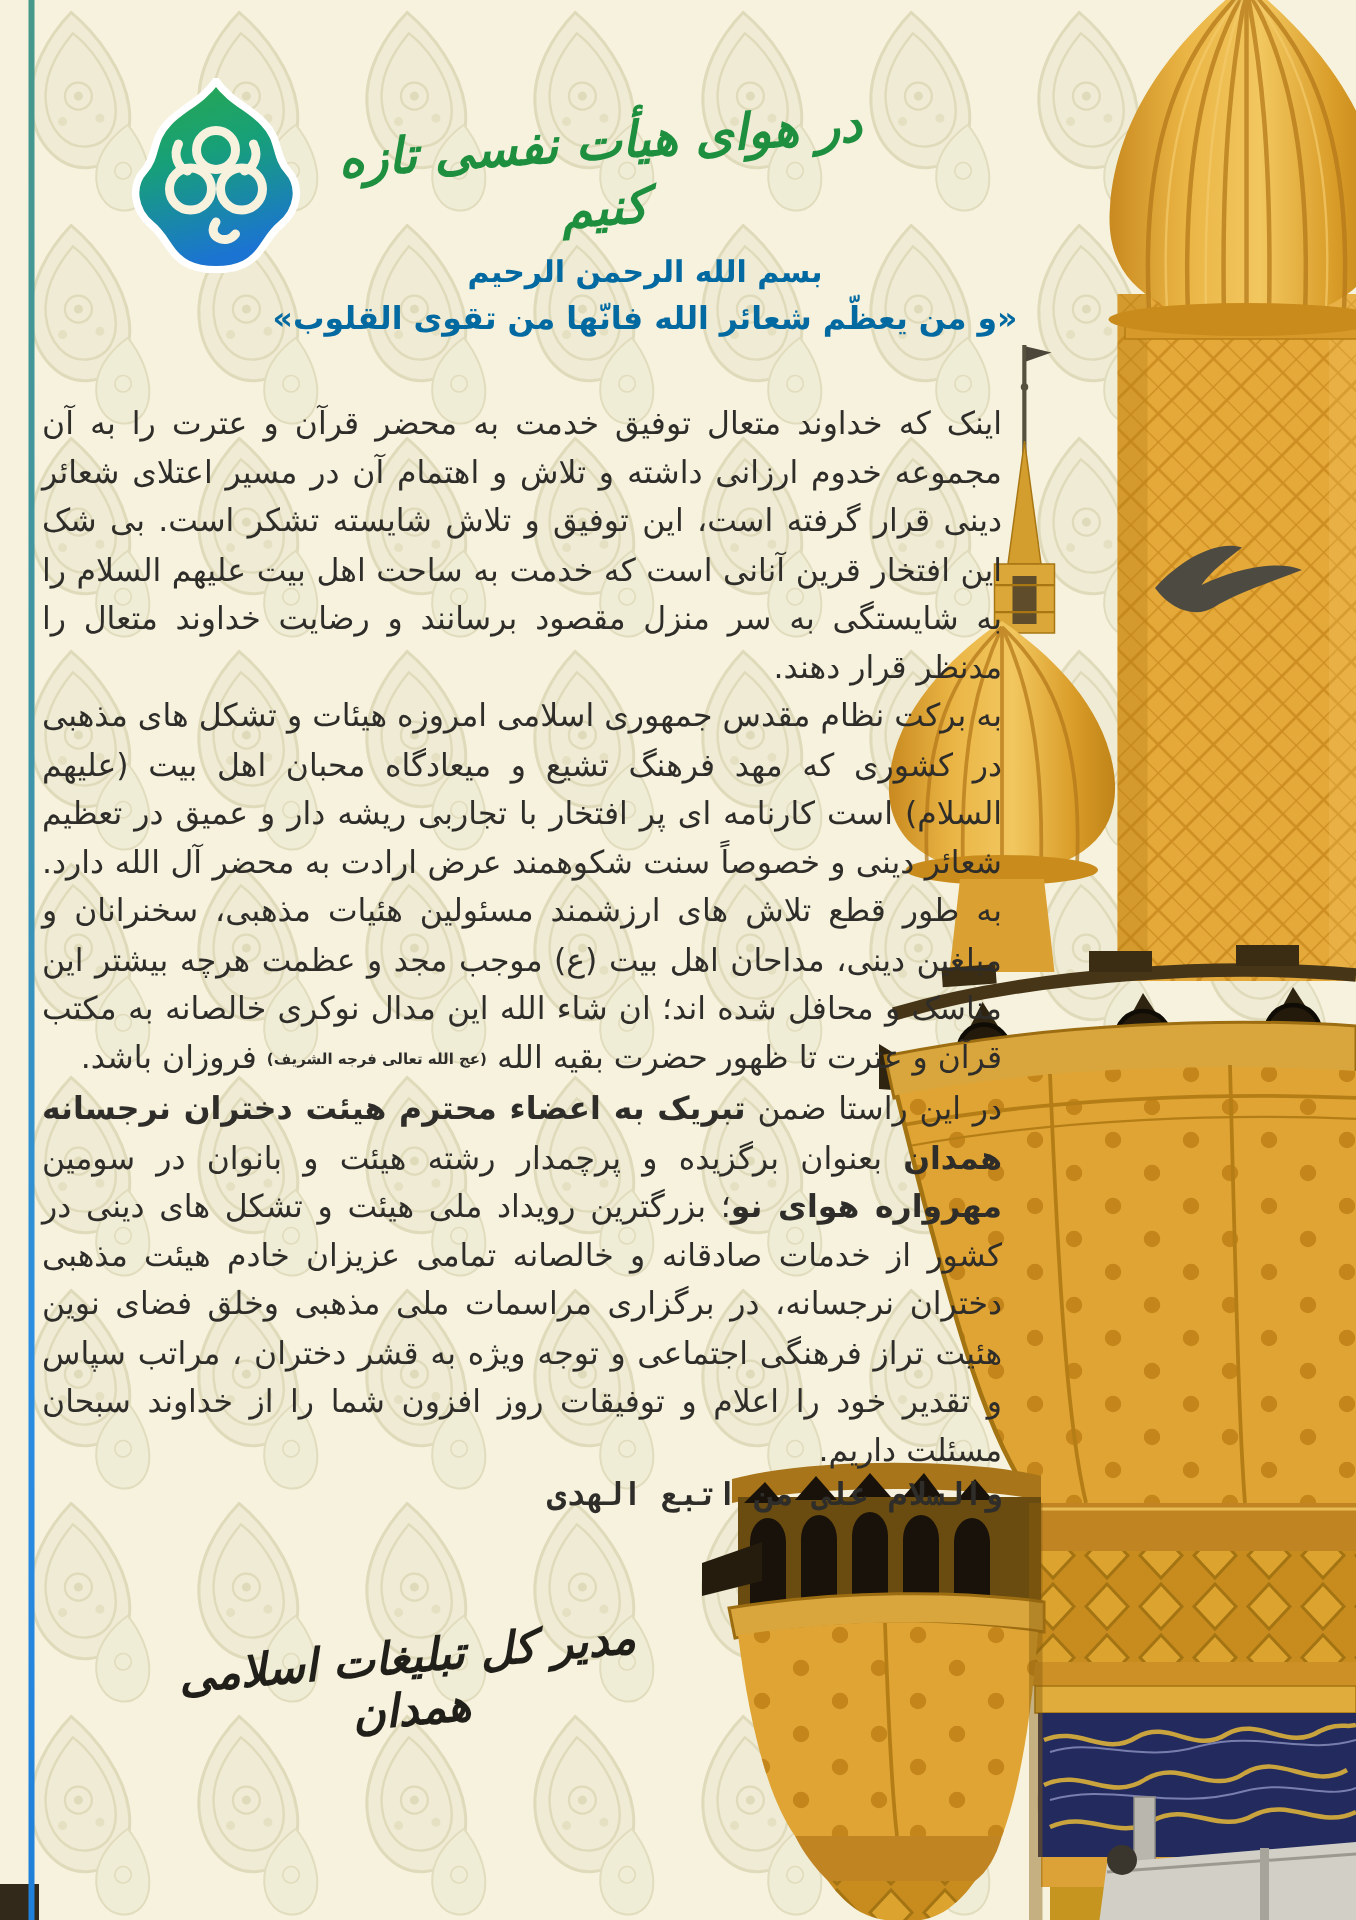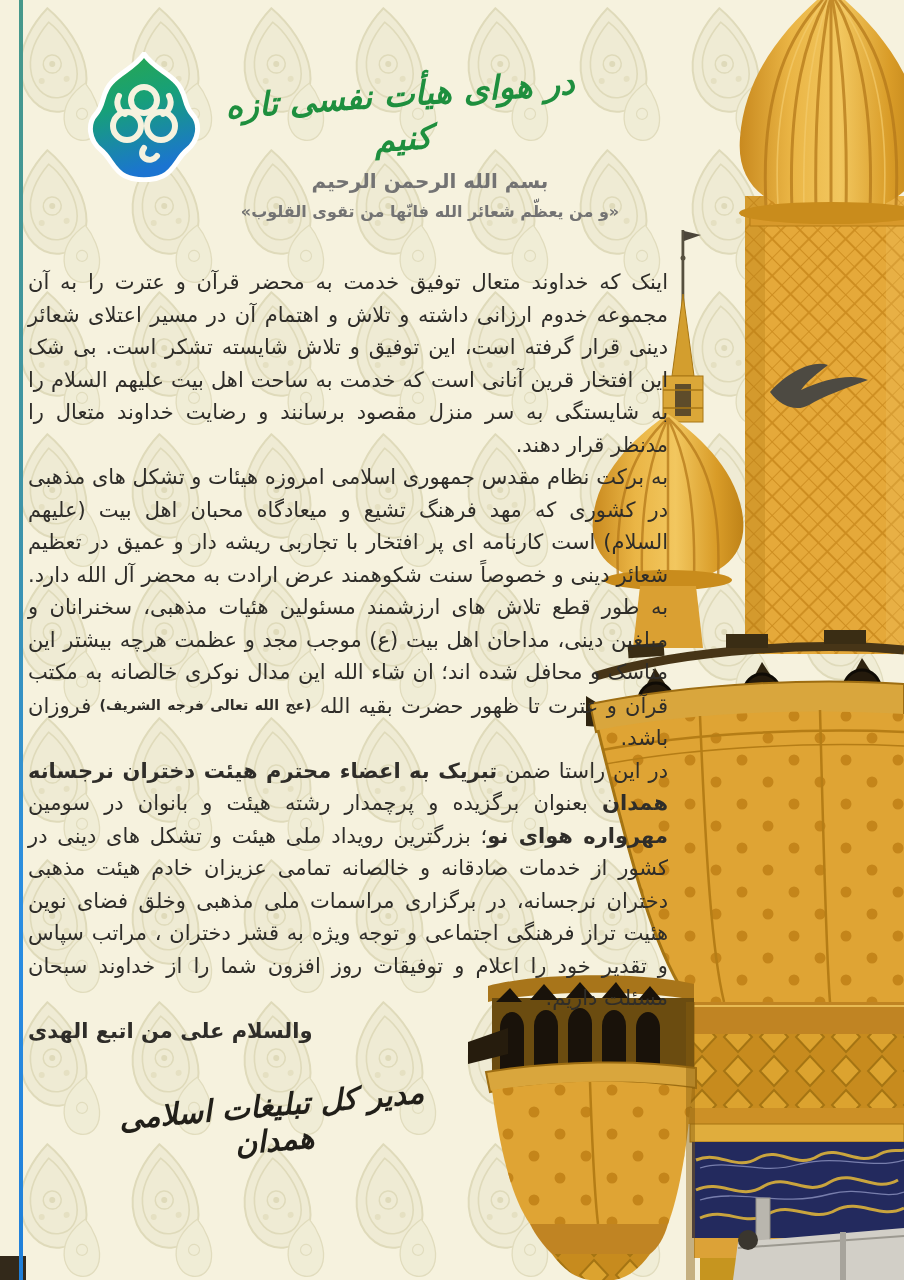--- a/index.html
+++ b/index.html
@@ -14,32 +14,32 @@
     position:absolute;left:19px;top:0;bottom:0;width:4px;z-index:2;
     background:linear-gradient(#46988a,#3e94a8 40%,#2b8ee2 70%,#1f7fd9);
   }
   .header{position:absolute;top:42px;left:34px;width:560px;height:150px;z-index:3;display:flex;align-items:center;}
   .calligraphy-title{
     flex:0 0 385px;color:#1e8f3e;font-weight:bold;font-style:italic;
     font-size:33px;line-height:44px;text-align:center;direction:rtl;
     transform:rotate(-4deg);letter-spacing:-1px;
   }
   .logo{flex:0 0 130px;margin-left:8px;}
-  .invocation{position:absolute;top:166px;left:170px;width:520px;z-index:3;direction:rtl;text-align:center;color:#737373;}
+  .invocation{position:absolute;top:166px;left:170px;width:520px;z-index:3;direction:rtl;text-align:center;color:#0369a1;}
   .bismillah{font-size:20px;font-weight:bold;line-height:30px;}
-  .verse{font-size:16px;font-weight:bold;line-height:32px;}
+  .verse{font-size:21px;font-weight:bold;line-height:32px;}
   .letter{
     position:absolute;top:238px;left:28px;width:640px;z-index:3;
     direction:rtl;text-align:justify;color:#2f2d29;
     font-size:21px;line-height:32.5px;margin-top:28px;
   }
   .letter p{margin:0;}
-  .small-note{font-size:14px;font-weight:bold;vertical-align:3px;}
+  .small-note{font-size:10px;font-weight:bold;vertical-align:3px;}
   .bold{font-weight:bold;}
-  .valediction{margin-top:4px;font-weight:bold;text-align:left;}
+  .valediction{margin-top:4px;font-weight:bold;text-align:right;font-family:Liberation Mono, monospace;}
   .signature{
     position:absolute;top:1088px;left:78px;width:390px;z-index:3;
     direction:rtl;text-align:center;color:#211f19;
     font-size:30px;font-weight:bold;font-style:italic;
     transform:rotate(-5deg);
   }
 </style>
 </head>
 <body>
 

